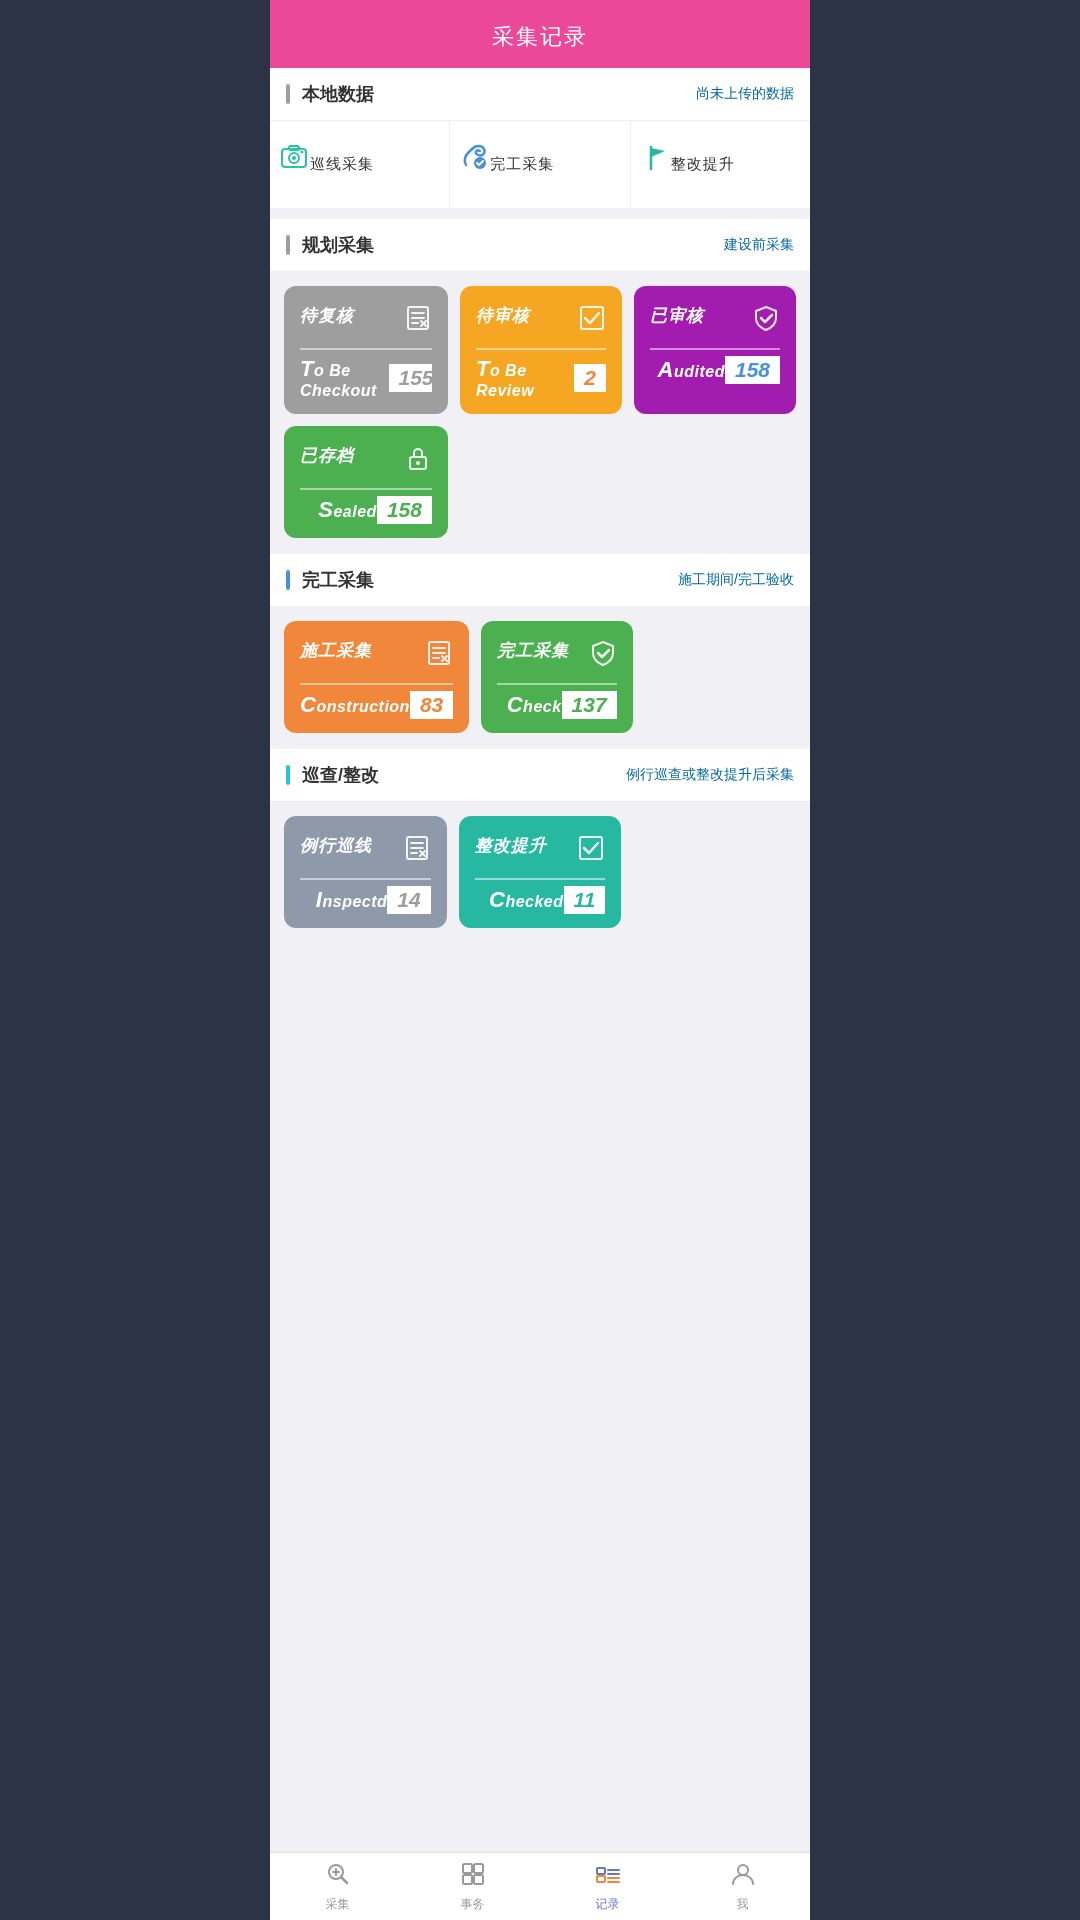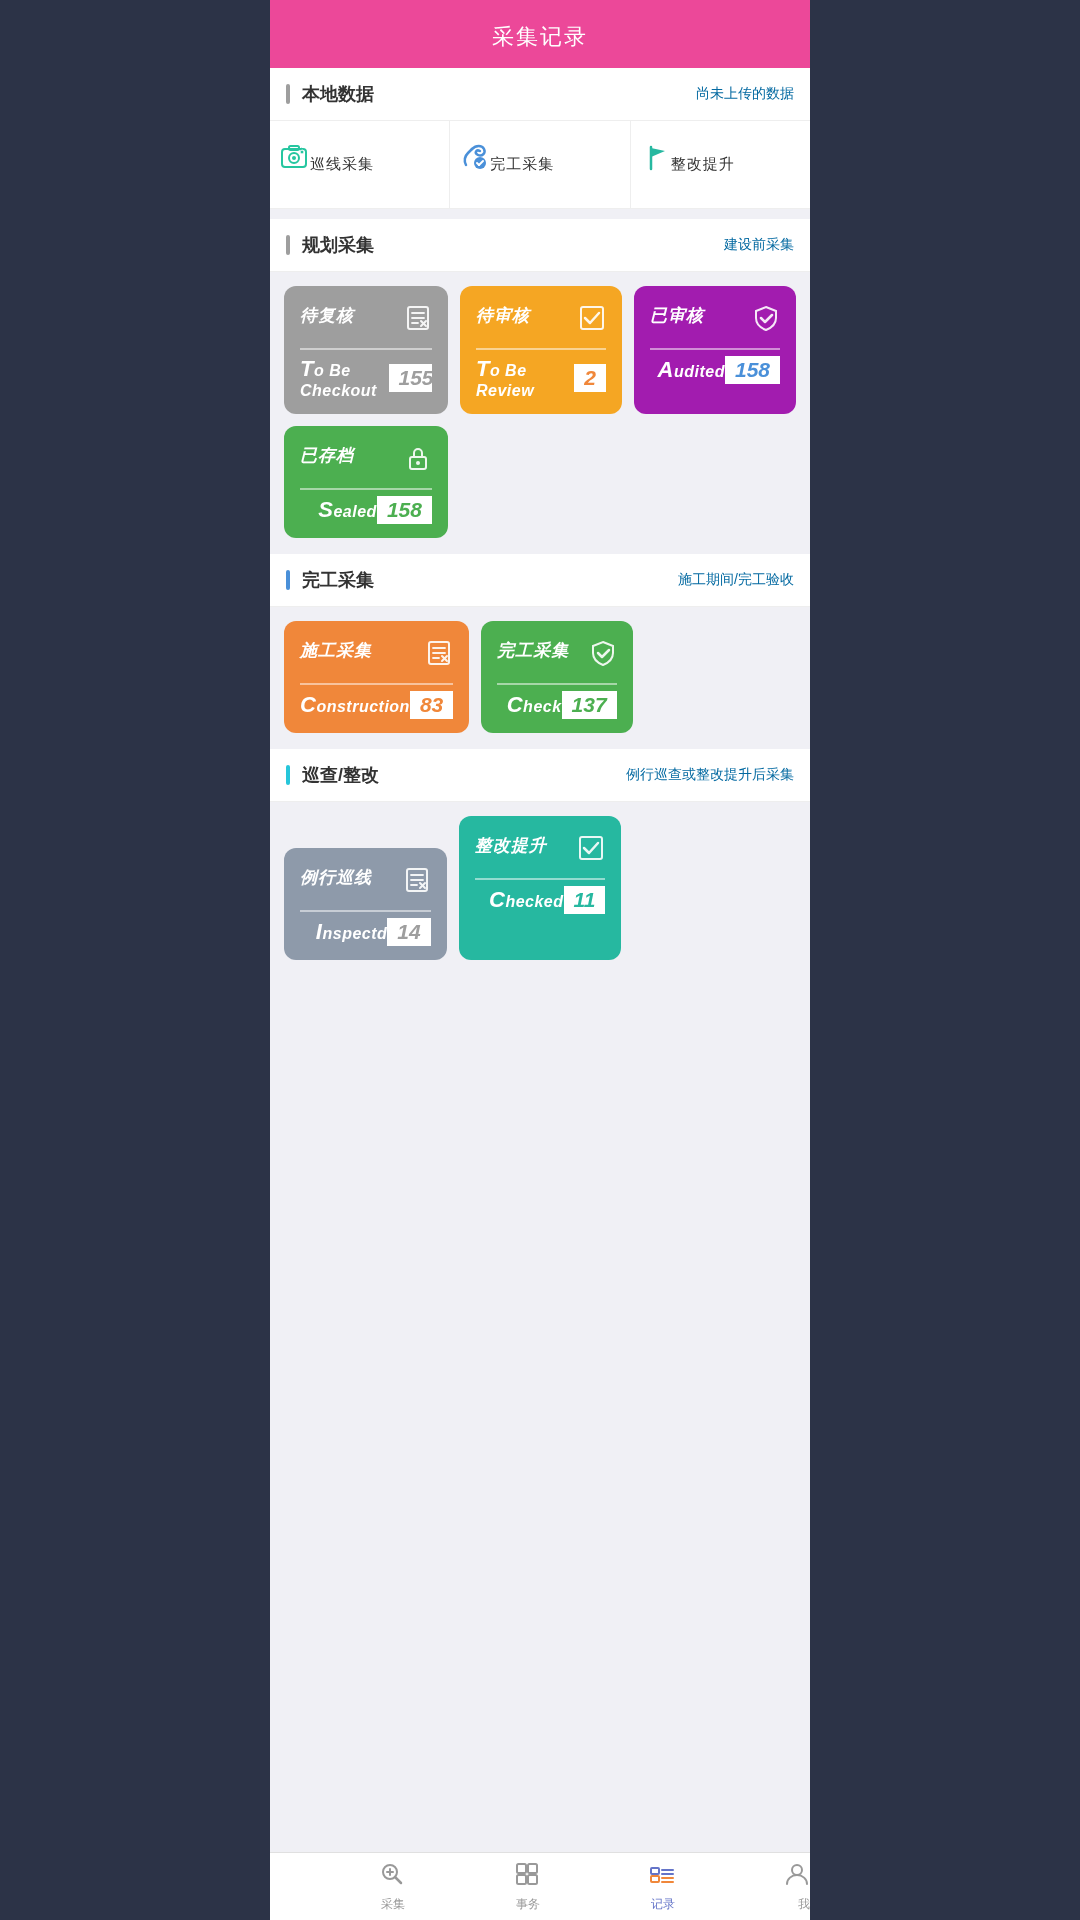--- a/index.html
+++ b/index.html
@@ -179,21 +179,21 @@
       width: 540px;
       background: white;
       border-top: 1px solid #e0e0e0;
       display: flex;
       height: 68px;
     }
     .nav-item {
       flex: 1;
       display: flex;
       flex-direction: column;
-      align-items: flex-end;
+      align-items: center;
       justify-content: center;
       cursor: pointer;
       gap: 3px;
     }
     .nav-icon {
       font-size: 22px;
       color: #999;
     }
     .nav-label {
       font-size: 12px;
@@ -413,21 +413,21 @@
     <div class="section-header">
       <div class="section-title-wrap">
         <div class="section-bar teal"></div>
         <span class="section-title">巡查/整改</span>
       </div>
       <span class="section-subtitle">例行巡查或整改提升后采集</span>
     </div>
     <div class="cards-section">
       <div class="cards-grid">
 
-        <div class="card" style="background:#8e9aaa;margin-top:32px;">
+        <div class="card" style="background:#8e9aaa;">
           <div class="card-header-row">
             <span class="card-zh-title">例行巡线</span>
             <span class="card-icon">
               <svg width="28" height="28" viewBox="0 0 28 28" fill="none">
                 <rect x="4" y="3" width="20" height="22" rx="2" stroke="white" stroke-width="2" fill="none"></rect>
                 <line x1="8" y1="9" x2="20" y2="9" stroke="white" stroke-width="1.8" stroke-linecap="round"></line>
                 <line x1="8" y1="14" x2="20" y2="14" stroke="white" stroke-width="1.8" stroke-linecap="round"></line>
                 <line x1="8" y1="19" x2="14" y2="19" stroke="white" stroke-width="1.8" stroke-linecap="round"></line>
                 <path d="M17 17 L22 22" stroke="white" stroke-width="2" stroke-linecap="round"></path>
                 <path d="M17 22 L22 17" stroke="white" stroke-width="2" stroke-linecap="round"></path>

